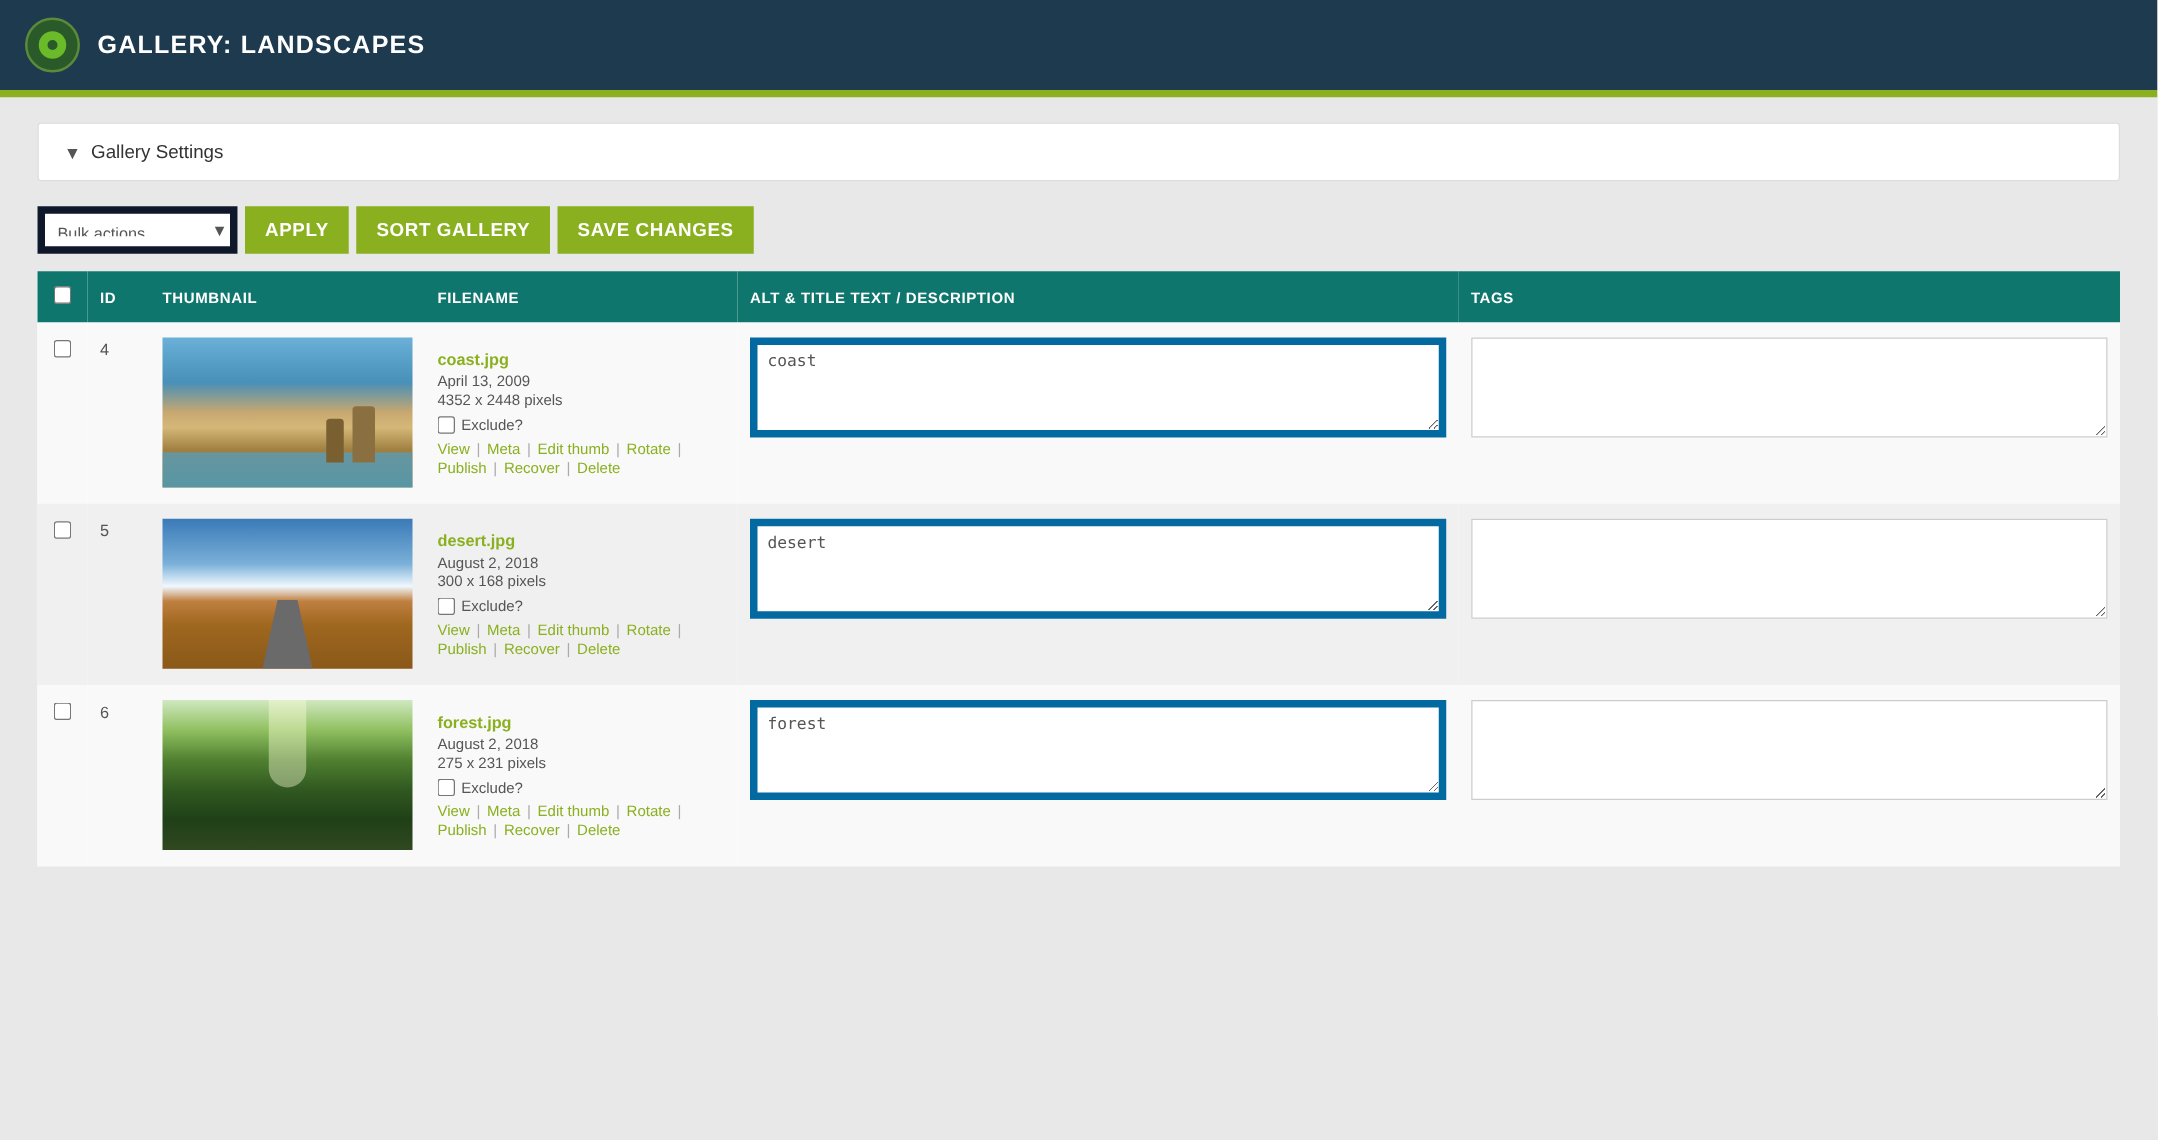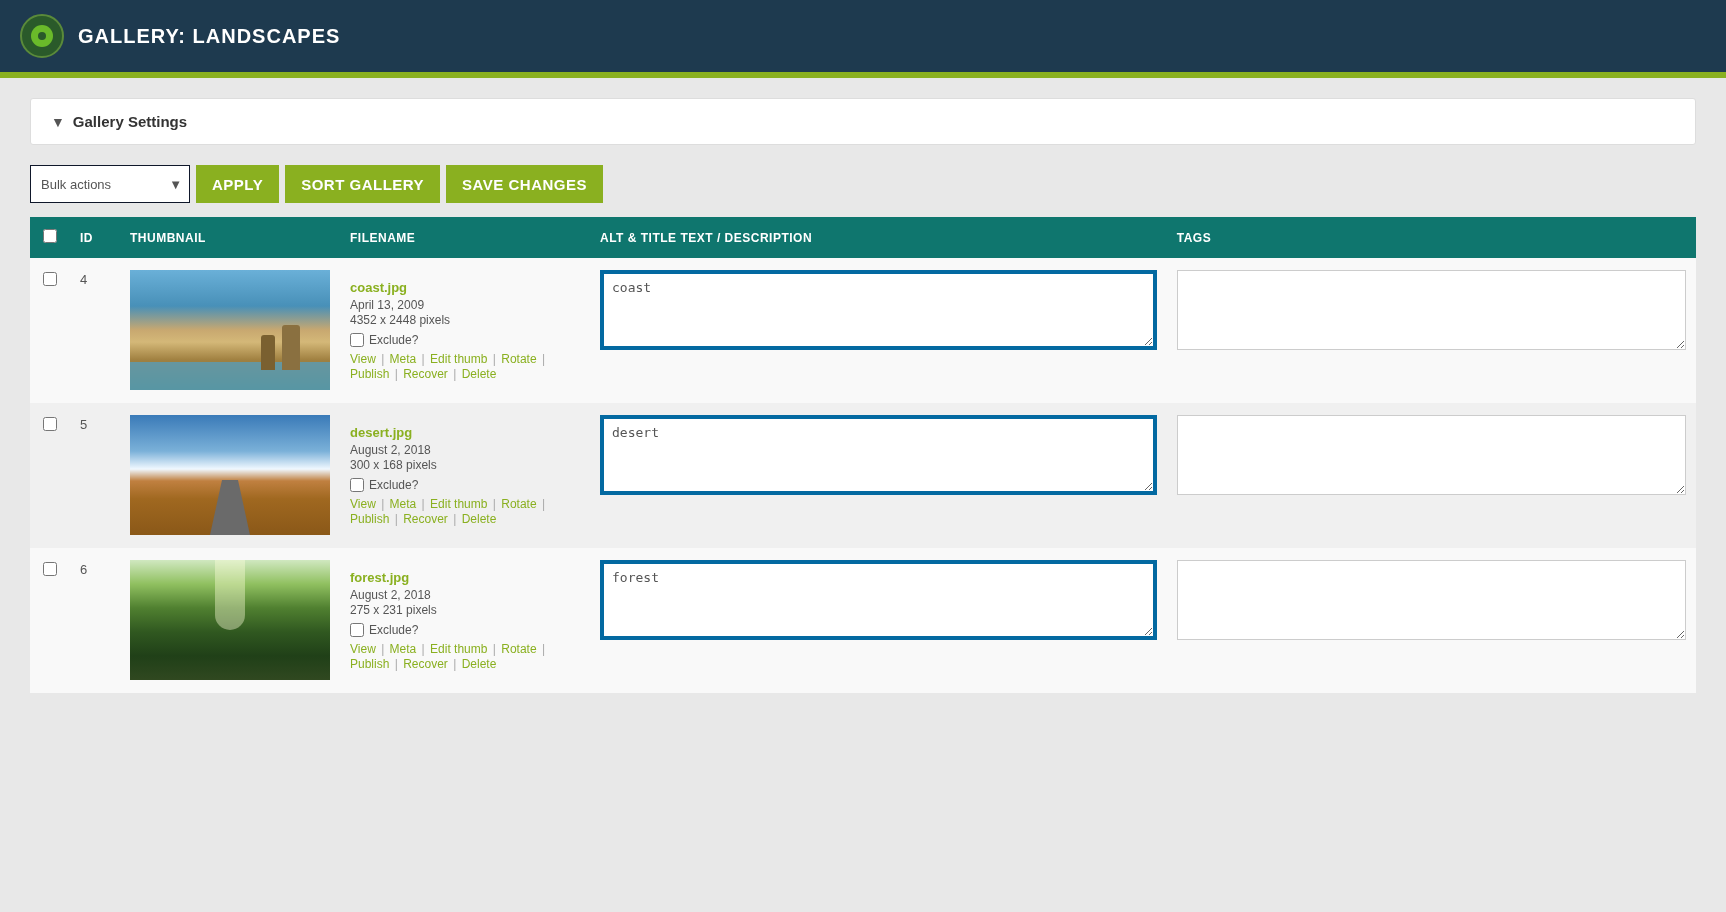--- a/index.html
+++ b/index.html
@@ -69,40 +69,40 @@
       display: flex;
       align-items: center;
       gap: 8px;
     }
     .settings-card-arrow {
       color: #555;
       font-size: 14px;
     }
     .settings-card-title {
       font-size: 15px;
-      font-weight: bold;
+      font-weight: normal;
       color: #333;
     }
 
     
     .toolbar {
       display: flex;
       align-items: center;
       gap: 6px;
       margin-bottom: 14px;
     }
     .bulk-actions-wrapper {
       position: relative;
       display: inline-block;
     }
     .bulk-actions-select {
       appearance: none;
       -webkit-appearance: none;
       background: #fff;
-      border: 1px solid #0f172a;
+      border: 6px solid #0f172a;
       padding: 8px 30px 8px 10px;
       font-size: 13px;
       color: #555;
       cursor: pointer;
       min-width: 160px;
       height: 38px;
     }
     .bulk-actions-arrow {
       position: absolute;
       right: 8px;
@@ -246,21 +246,21 @@
     }
     .action-sep {
       color: #aaa;
       margin: 0 2px;
       font-size: 12px;
     }
 
     
     .alt-textarea {
       width: 100%;
-      border: 4px solid #0369a1;
+      border: 6px solid #0369a1;
       padding: 6px 8px;
       font-size: 13px;
       resize: vertical;
       min-height: 80px;
       background: #fff;
       color: #555;
     }
     .tags-textarea {
       width: 100%;
       border: 1px solid #ccc;

